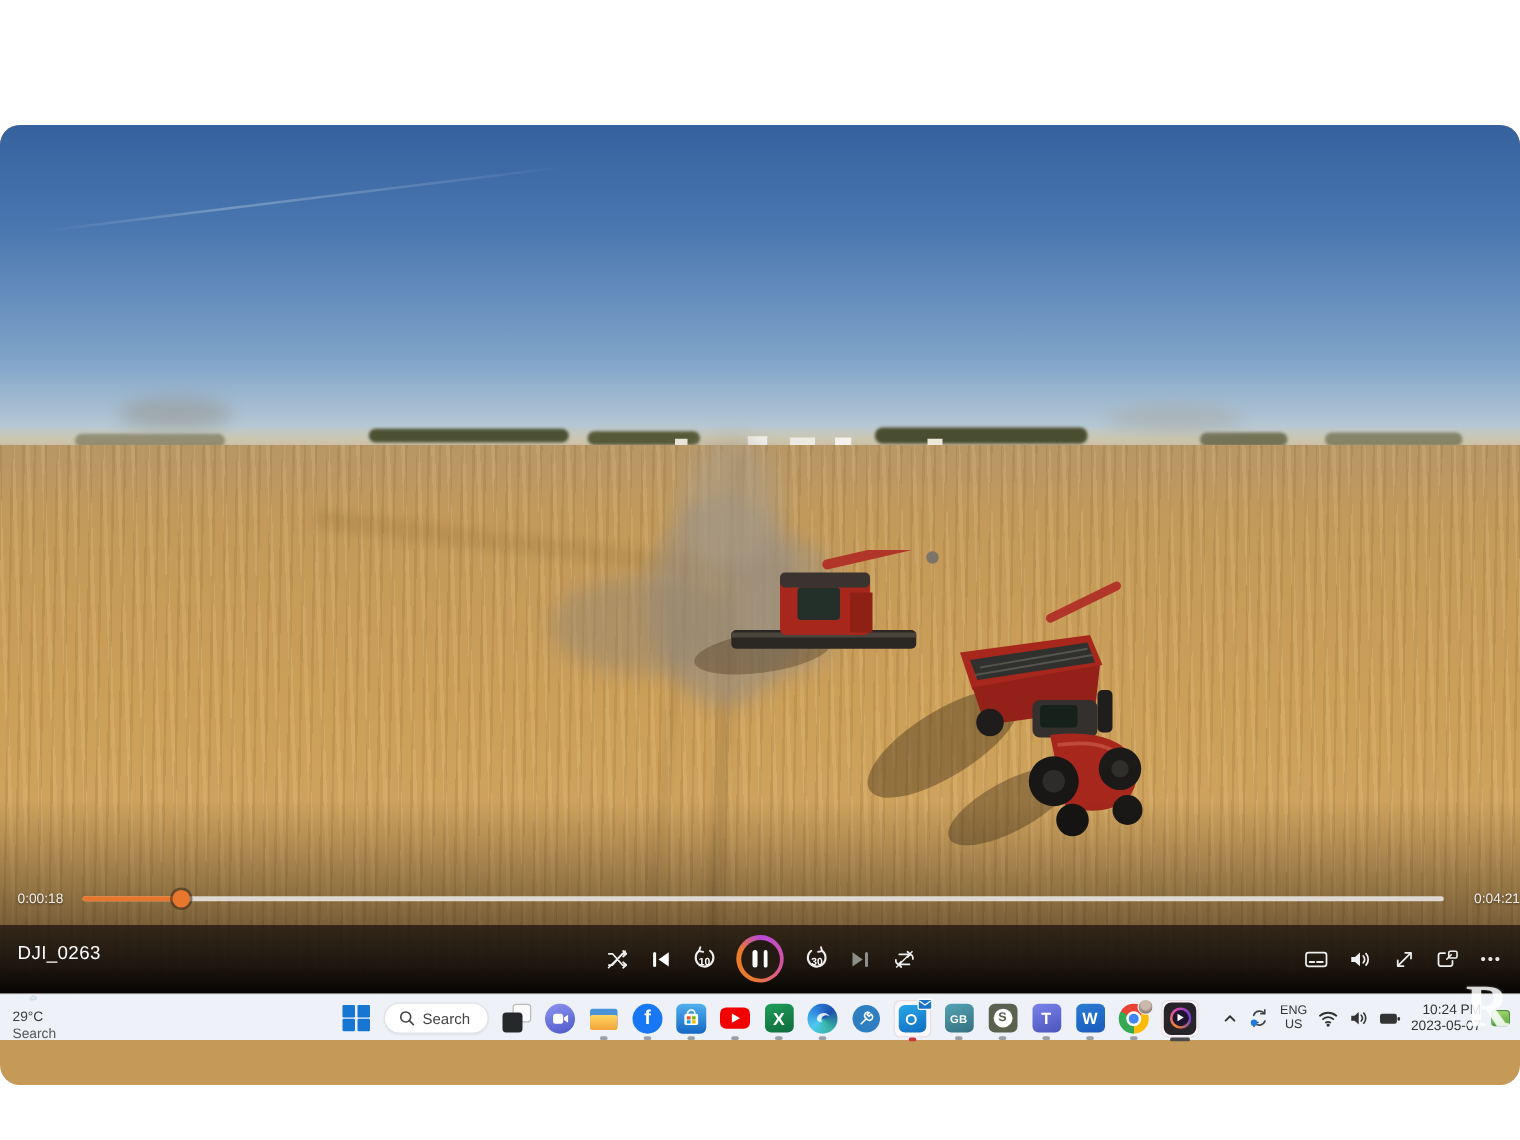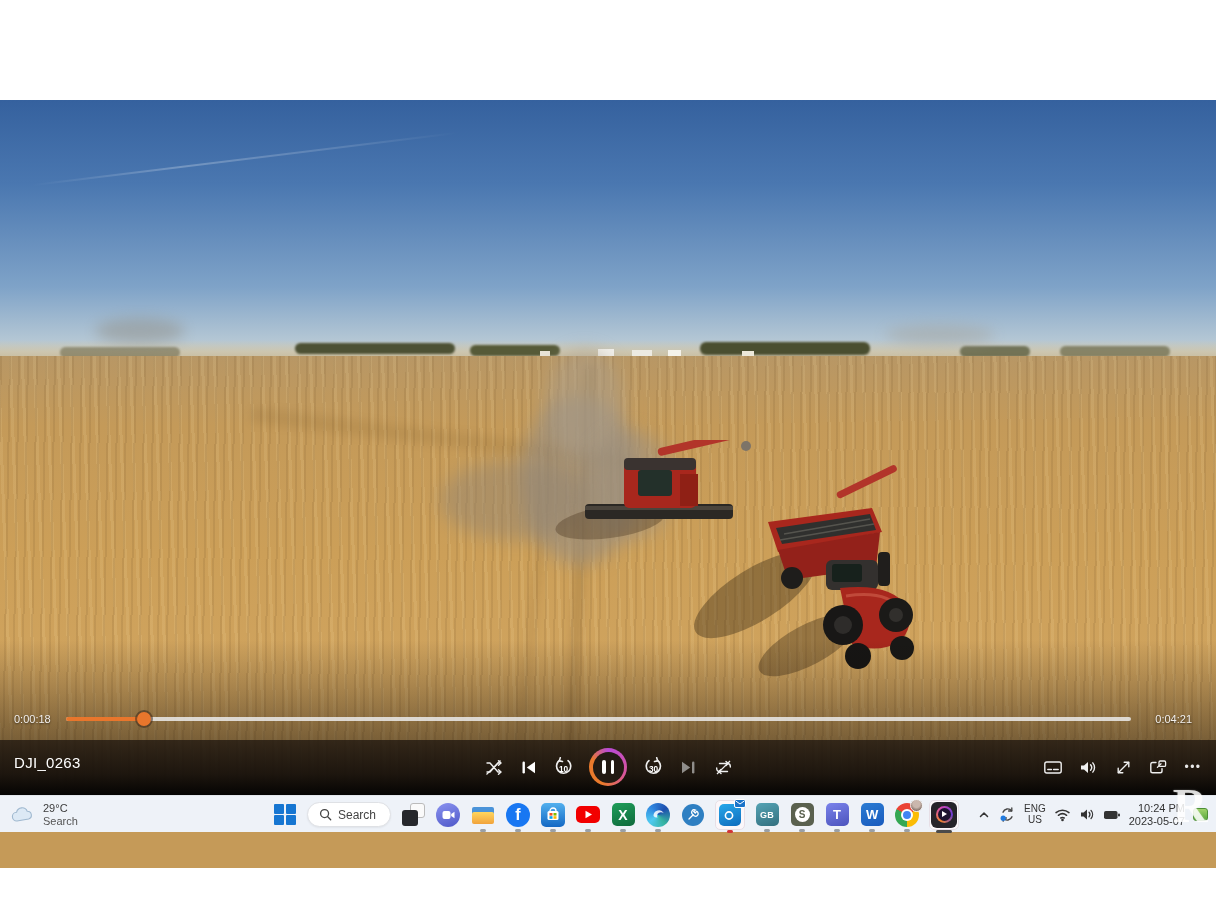--- a/index.html
+++ b/index.html
@@ -16,60 +16,60 @@
   .tb-spacer { flex:1; }
   .winbtn { width:36px; height:22px; display:flex; align-items:center; justify-content:center; color:#d6d6d6; font-size:11px; }
   .restore-box { width:8px; height:8px; border:1px solid #d6d6d6; border-radius:1.5px; position:relative; background:#151516; }
   .restore-box::before { content:""; position:absolute; left:2px; top:-3px; width:8px; height:8px; border:1px solid #d6d6d6; border-radius:1.5px; z-index:-1; }
 
   .mp-logo { width:15px; height:15px; border-radius:50%; background:conic-gradient(from 210deg,#f0832d,#d74ab4,#6b3ad2,#f0832d); position:relative; }
   .mp-logo i { position:absolute; inset:2px; background:#1d1430; border-radius:50%; }
   .mp-logo b { position:absolute; left:6px; top:4px; width:0; height:0; border-left:5px solid #fff; border-top:3.5px solid transparent; border-bottom:3.5px solid transparent; }
 
   
-  .video { left:0; top:100px; width:1216px; height:768px; overflow:hidden; background:#c59a58; }
+  .video { left:0; top:100px; width:1216px; height:768px; overflow:hidden; background:#c59a58;border-radius:16px; }
   .sky { left:0; top:0; width:1216px; height:260px; background:linear-gradient(180deg,#35619e 0%,#4a77b0 32%,#7fa3c8 72%,#b3c6d4 92%,#ccd2d2 100%); }
   .contrail { left:30px; top:58px; width:430px; height:2px; background:linear-gradient(90deg,transparent,rgba(255,255,255,.5) 35%,rgba(255,255,255,.25) 75%,transparent); transform:rotate(-7deg); opacity:.5; }
   .haze { left:0; top:240px; width:1216px; height:20px; background:linear-gradient(180deg,rgba(205,200,180,.0),rgba(206,196,168,.85) 60%,rgba(199,184,150,.9)); }
   .treeband { height:11px; border-radius:6px; filter:blur(1.2px); }
   .smoke { border-radius:50%; filter:blur(7px); }
   .field { left:0; top:256px; width:1216px; height:439px;
     background:
       repeating-linear-gradient(91deg, rgba(112,80,38,.14) 0 2px, transparent 2px 9px),
       repeating-linear-gradient(88deg, rgba(255,232,176,.12) 0 3px, transparent 3px 12px),
       linear-gradient(180deg,#b89765 0%,#c49a59 16%,#cc9f58 45%,#d0a45f 75%,#caa05d 100%);
   }
   .swath { background:rgba(100,68,28,.22); filter:blur(4px); }
   .dust { border-radius:50%; filter:blur(9px); }
   .fade-bottom { left:0; top:540px; width:1216px; height:100px; background:linear-gradient(180deg,rgba(20,14,9,0),rgba(20,14,9,.45)); }
 
   
   .seekrow { left:0; top:608px; width:1216px; height:22px; display:flex; align-items:center; }
   .time { color:#f2efec; font-size:11px; width:52px; text-shadow:0 1px 2px rgba(0,0,0,.6); }
   .time.left { margin-left:14px; }
-  .time.right { text-align:right; margin-right:24px; }
+  .time.right { text-align:right; margin-right:0; }
   .seek-track { flex:1; height:4px; background:rgba(235,235,235,.85); border-radius:2px; position:relative; margin:0 9px 0 0; }
   .seek-fill { position:absolute; left:0; top:0; height:4px; background:#e8762c; border-radius:2px; }
   .seek-thumb { position:absolute; right:-7px; top:-5px; width:14px; height:14px; border-radius:50%; background:#e8762c; box-shadow:0 0 0 2px rgba(60,40,25,.55); }
 
   
   .controlbar { left:0; top:640px; width:1216px; height:55px; background:linear-gradient(180deg,rgba(30,22,15,.88),rgba(22,16,11,.96) 62%,#050403 100%); display:flex; align-items:center; }
   .now-title { position:absolute; left:14px; top:14px; color:#fff; font-size:15px; letter-spacing:.3px; }
   .ctr-controls { position:absolute; left:608px; top:27px; transform:translate(-50%,-50%); display:flex; align-items:center; gap:9px; }
   .cbtn { width:26px; height:26px; display:flex; align-items:center; justify-content:center; }
   .pause-btn { width:38px; height:38px; border-radius:50%; background:conic-gradient(from 0deg,#b84ad7,#d8559a 32%,#ea7a2c 55%,#ea7a2c 82%,#b84ad7); position:relative; margin:0 4px; }
   .pause-btn i { position:absolute; inset:3.5px; border-radius:50%; background:#221a13; }
   .pause-bars { position:absolute; left:50%; top:50%; transform:translate(-50%,-50%); display:flex; gap:5px; }
   .pause-bars b { width:3.5px; height:14px; background:#fff; border-radius:2px; }
   .right-controls { position:absolute; right:10px; top:27px; transform:translateY(-50%); display:flex; align-items:center; gap:9px; }
   .more-dots { color:#e8e8e8; font-size:12px; letter-spacing:1.5px; }
 
   
   .taskbar { left:0; top:795px; width:1216px; height:37px; background:#eef2f8; border-top:1px solid #e2e6ec; }
-  .weather { left:10px; top:0; height:37px; display:flex; align-items:center; gap:7px; }
+  .weather { left:10px; top:0; height:37px; display:flex; align-items:center; gap:7px;flex-direction:column; }
   .weather-text { font-size:11px; color:#3c3c3c; line-height:12.5px; }
   .tb-center { left:272px; top:0; height:37px; display:flex; align-items:center; gap:9px; }
   .ti { width:26px; height:26px; position:relative; display:flex; align-items:center; justify-content:center; }
   .run { position:absolute; bottom:-4px; left:50%; transform:translateX(-50%); width:6px; height:3px; border-radius:2px; background:#9aa0a6; }
   .run.red { background:#d13438; }
   .run.wide { width:16px; background:#4a4a4a; }
   .tile { background:#fbf7fa; border:1px solid #e7dfe6; border-radius:5px; width:30px; height:30px; }
 
   .start-logo { width:22px; height:22px; display:grid; grid-template-columns:10px 10px; grid-template-rows:10px 10px; gap:1.5px; }
   .start-logo b { background:#1676d2; border-radius:1px; }

